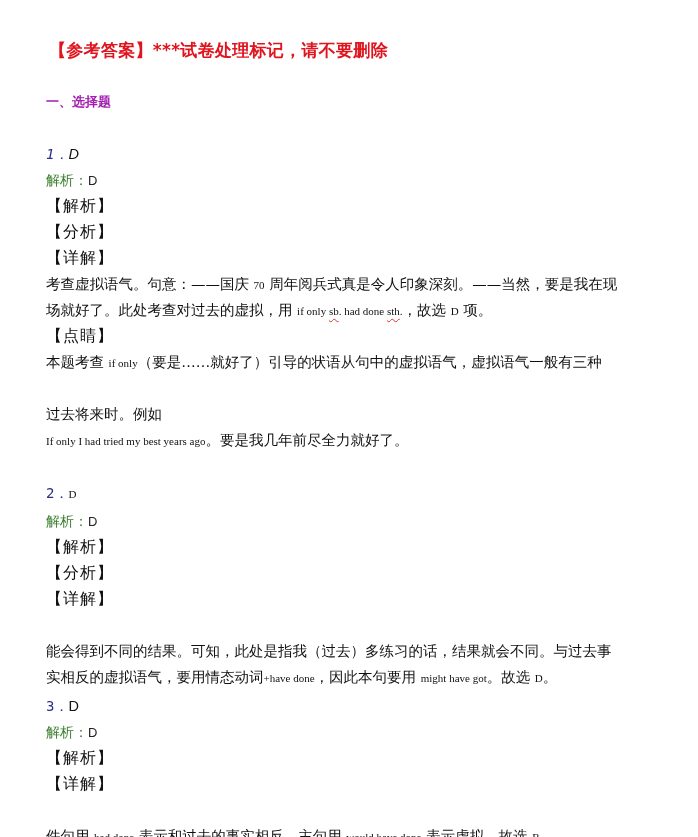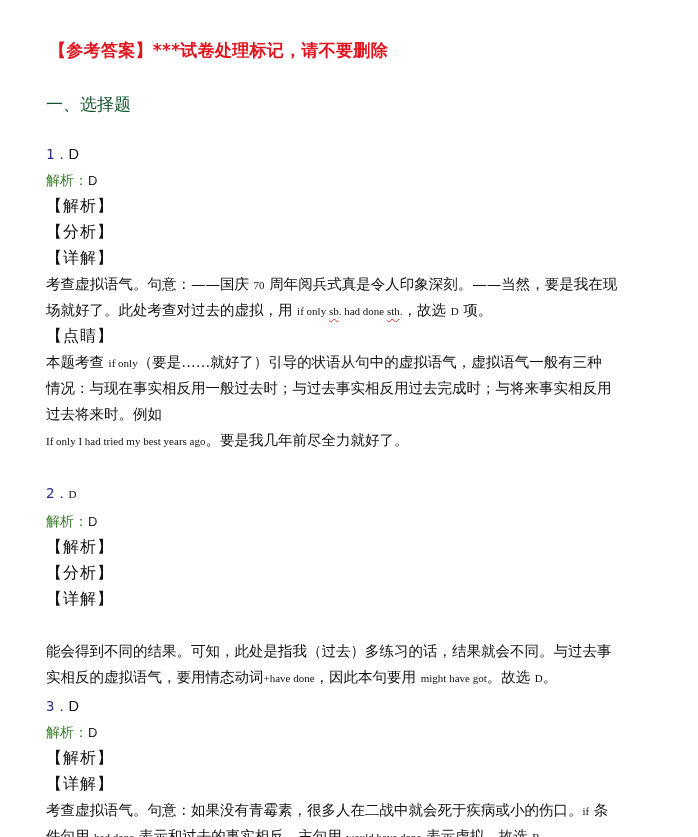--- a/index.html
+++ b/index.html
@@ -9,21 +9,21 @@
     color: #000;
   }
   .page { position: absolute; left: 0; top: 2px; width: 642px; height: 837px; margin-top: 19px; }
   .title {
     position: absolute; left: 49px; top: 18px;
     font-size: 17px; font-weight: bold; color: #e0141e; letter-spacing: 0.3px;
     white-space: nowrap;
   }
   .section {
     position: absolute; left: 46px; top: 72px;
-    font-size: 17px; font-weight: normal; color: #14532d; white-space: nowrap;
+    font-size: 13px; font-weight: bold; color: #a21caf; white-space: nowrap;
   }
   .line {
     position: absolute; left: 46px; font-size: 14.5px; line-height: 20px;
     white-space: nowrap; color: #111;
   }
   .qnum { color: #2b2e8a; font-family: "DejaVu Sans Mono", monospace; font-size: 14px; }
   .qans { color: #111; font-family: "Liberation Sans", sans-serif; }
   .jx { color: #3a7d2c; font-size: 14px; }
   .jx .v { color: #222; font-family: "Liberation Sans", sans-serif; font-size: 13px; }
   .tag { font-size: 16px; letter-spacing: 1px; }
@@ -32,40 +32,39 @@
   .cutoff { position: absolute; left: 46px; top: 829px; font-size: 14.5px; color:#111; }
 </style>
 </head>
 <body>
 
 <div class="page">
 
   <div class="title">【参考答案】***试卷处理标记，请不要删除</div>
   <div class="section">一、选择题</div>
 
-  <div class="line" style="top:123px;">
+  <div class="line" style="top:123px;font-style:italic;">
     <span class="qnum">1．</span><span class="qans">D</span>
   </div>
   <div class="line jx" style="top:149px;">
     <span>解析：</span><span class="v">D</span>
   </div>
   <div class="line tag" style="top:175px;">【解析】</div>
   <div class="line tag" style="top:201px;">【分析】</div>
   <div class="line tag" style="top:227px;">【详解】</div>
   <div class="line" style="top:253px;">
     <span>考查虚拟语气。句意：——国庆 </span><span class="en">70</span><span> 周年阅兵式真是令人印象深刻。——当然，要是我在现</span>
   </div>
   <div class="line" style="top:279px;">
     <span>场就好了。此处考查对过去的虚拟，用 </span><span class="en">if only </span><span class="en wavy">sb</span><span class="en">. had done </span><span class="en wavy">sth</span><span class="en">.</span><span>，故选 </span><span class="en">D</span><span> 项。</span>
   </div>
   <div class="line tag" style="top:305px;">【点睛】</div>
   <div class="line" style="top:331px;">
     <span>本题考查 </span><span class="en">if only</span><span>（要是……就好了）引导的状语从句中的虚拟语气，虚拟语气一般有三种</span>
   </div>
-  <div class="line" style="top:357px;">情况：与现在事实相反用一般过去时；与过去事实相反用过去完成时；与将来事实相反用</div>
   <div class="line" style="top:383px;">过去将来时。例如</div>
   <div class="line" style="top:409px;">
     <span class="en">If only I had tried my best years ago</span><span>。要是我几年前尽全力就好了。</span>
   </div>
 
   <div class="line" style="top:462px;">
     <span class="qnum">2．</span><span class="en">D</span>
   </div>
   <div class="line jx" style="top:490px;">
     <span>解析：</span><span class="v">D</span>
@@ -79,21 +78,18 @@
   </div>
 
   <div class="line" style="top:675px;">
     <span class="qnum">3．</span><span class="qans">D</span>
   </div>
   <div class="line jx" style="top:701px;">
     <span>解析：</span><span class="v">D</span>
   </div>
   <div class="line tag" style="top:727px;">【解析】</div>
   <div class="line tag" style="top:753px;">【详解】</div>
-  <div class="line" style="top:779px;">
-    <span>考查虚拟语气。句意：如果没有青霉素，很多人在二战中就会死于疾病或小的伤口。</span><span class="en">if</span><span> 条</span>
-  </div>
   <div class="line" style="top:805px;">
     <span>件句用 </span><span class="en">had done</span><span> 表示和过去的事实相反，主句用 </span><span class="en">would have done</span><span> 表示虚拟。故选 </span><span class="en">B</span><span>。</span>
   </div>
   <div class="cutoff tag">【点睛】</div>
 
 </div>
 
 </body></html>

